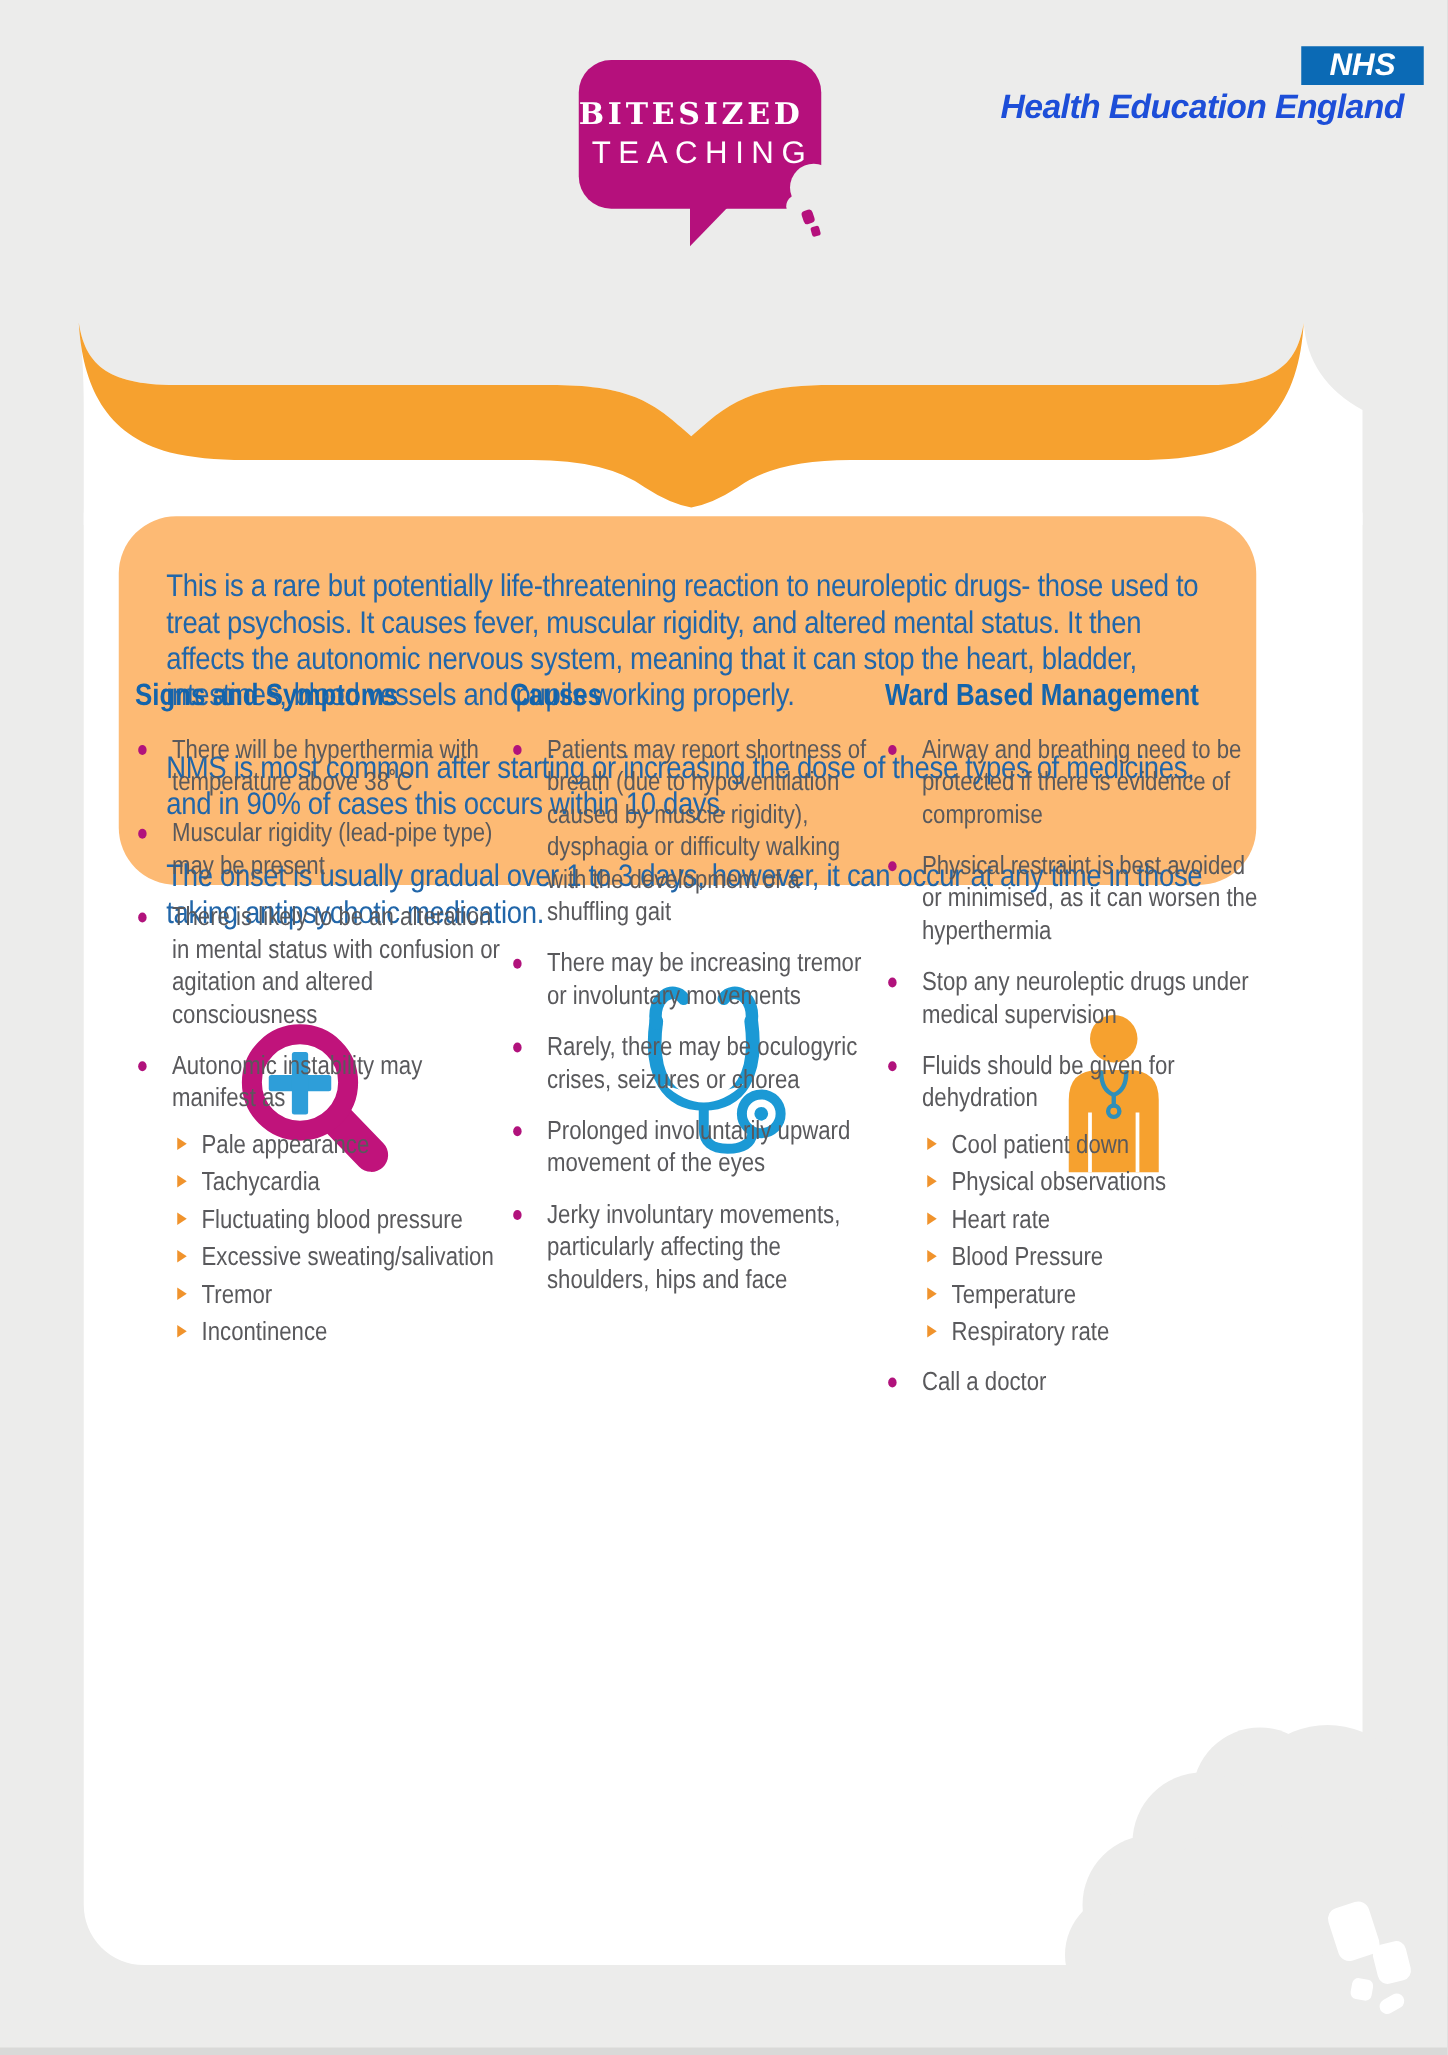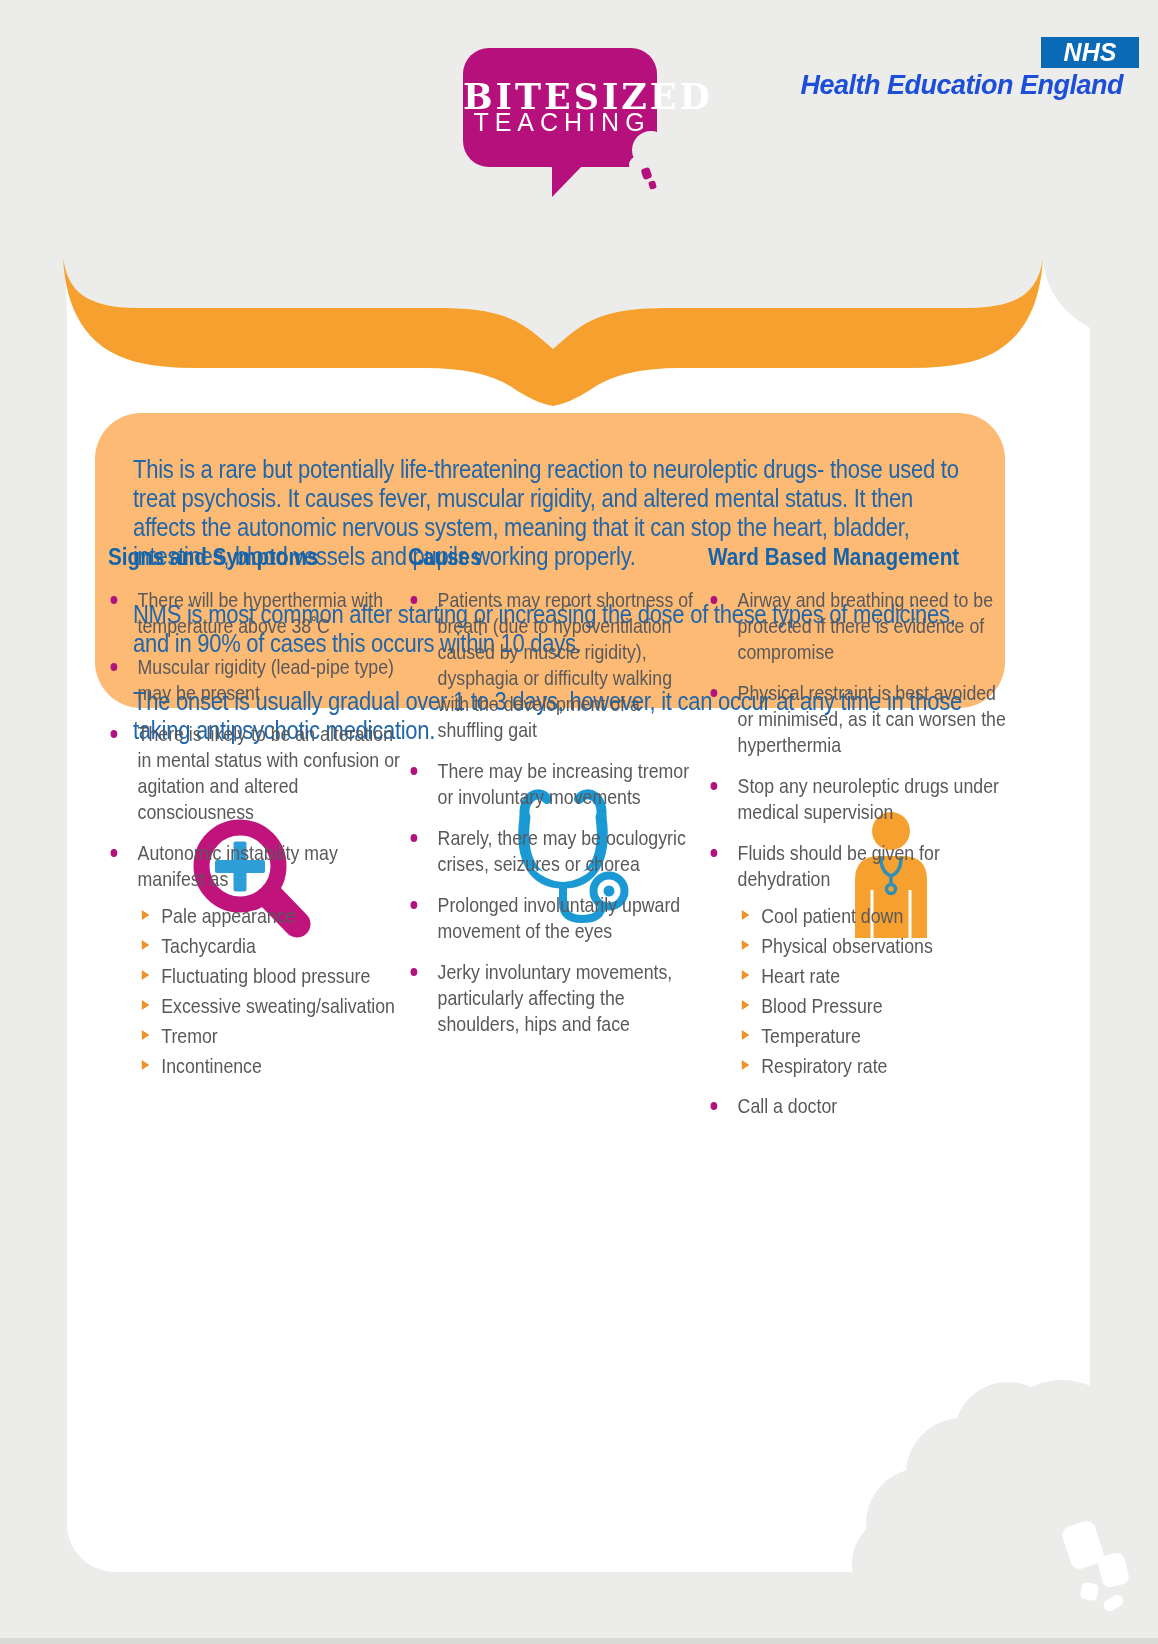--- a/index.html
+++ b/index.html
@@ -3,23 +3,23 @@
 <meta charset="utf-8">
 <style>
   html,body{margin:0;padding:0;}
   body{font-family:"Liberation Sans",sans-serif;background:#bbb;}
   .page{position:relative;width:1158px;height:1644px;background:#ececeb;overflow:hidden;margin:0 auto;}
 
   
   .bubble{position:absolute;left:463px;top:48px;width:194px;height:119px;background:#b5107c;border-radius:26px;}
   .bubble-tail{position:absolute;left:552px;top:164px;width:0;height:0;
     border-top:33px solid #b5107c;border-right:32px solid transparent;}
-  .bubble-line1{position:absolute;left:463px;top:76px;width:194px;text-align:center;
+  .bubble-line1{position:absolute;left:463px;top:76px;width:194px;
     font-family:"DejaVu Serif","Liberation Serif",serif;font-weight:700;color:#fff;
-    font-size:35px;letter-spacing:3px;}
+    font-size:24px;letter-spacing:3px;}
   .bubble-line2{position:absolute;left:463px;top:108px;width:198px;text-align:center;
     font-weight:300;color:#fff;font-size:25px;letter-spacing:6px;}
   .bite{position:absolute;background:#ececeb;border-radius:50%;}
   .bite1{left:632px;top:131px;width:38px;height:38px;}
   .bite2{left:653px;top:151px;width:36px;height:36px;}
   .bite3{left:629px;top:156px;width:18px;height:18px;}
   .crumb-m{position:absolute;background:#b5107c;}
   .crumb-m1{left:642px;top:168px;width:9px;height:11px;border-radius:3px;transform:rotate(-18deg);}
   .crumb-m2{left:649px;top:181px;width:7px;height:8px;border-radius:2px;transform:rotate(-15deg);}
 

